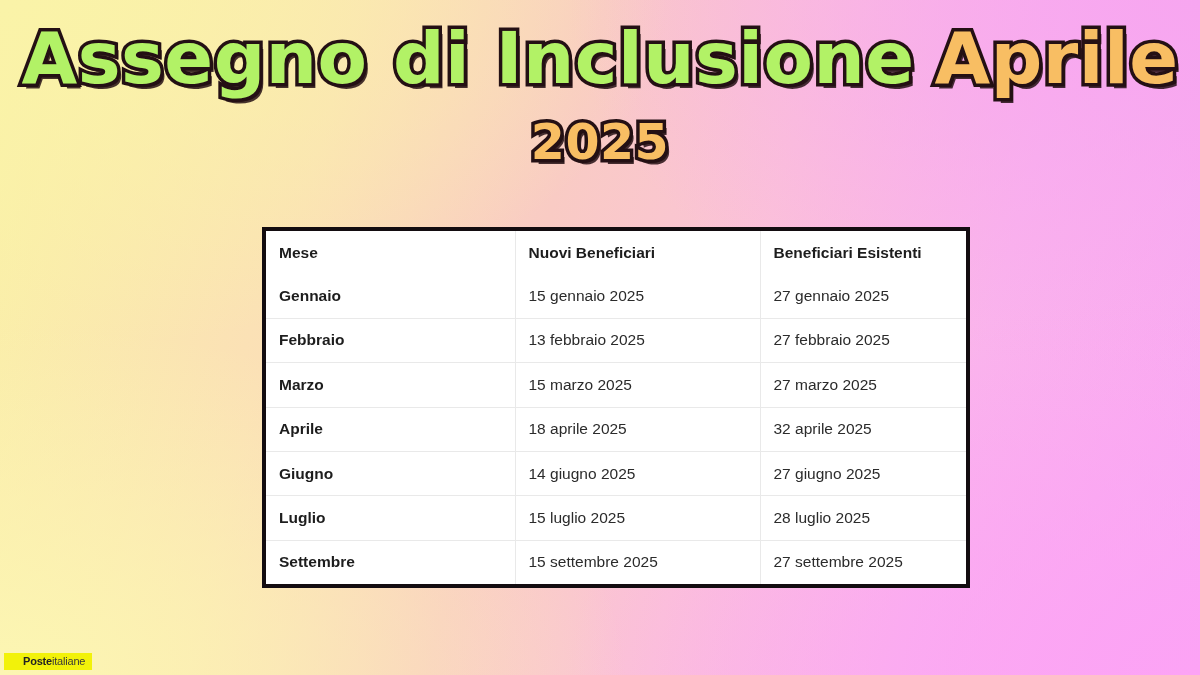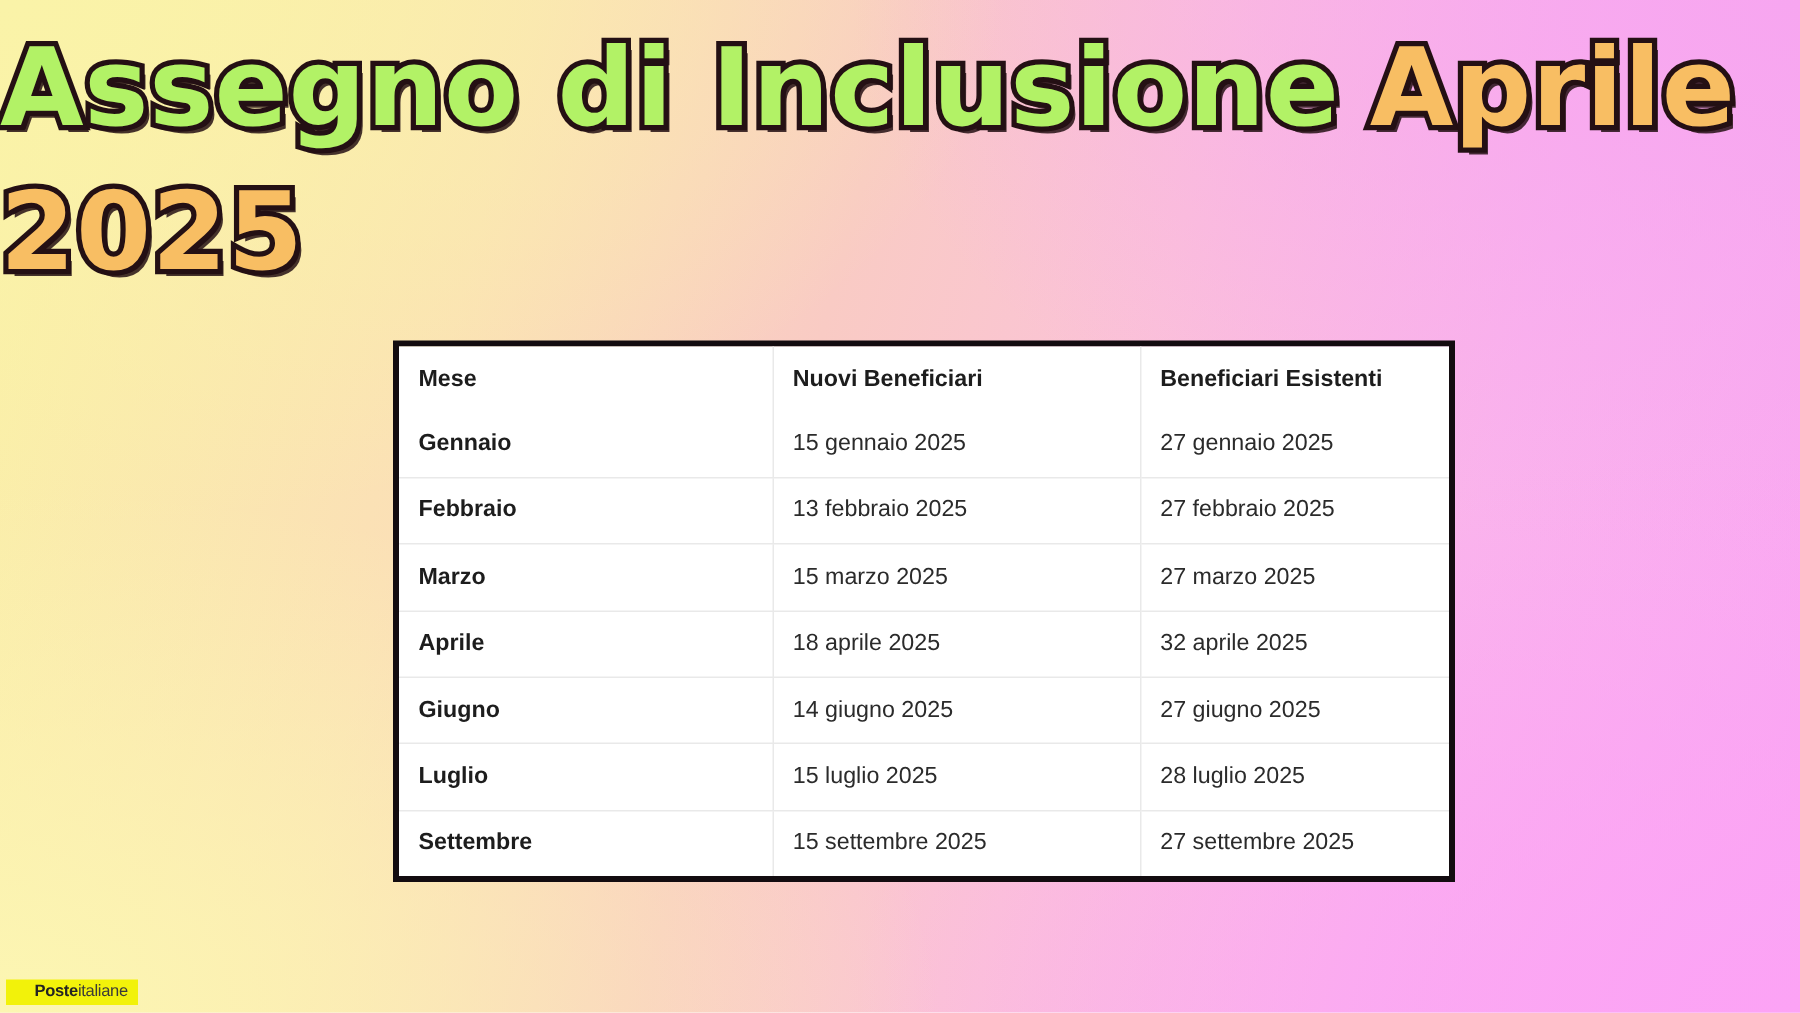--- a/index.html
+++ b/index.html
@@ -25,35 +25,36 @@
       radial-gradient(ellipse 85% 90% at 100% 0%, rgba(247,166,240,1) 0%, rgba(247,166,240,0) 62%),
       linear-gradient(105deg, #FAF2A6 0%, #FBE0B6 26%, #F9CBC4 44%, #FBC2D8 60%, #FAB4EC 78%, #F9A6F2 100%);
   }
 
   
   .title-block {
     position: absolute;
     top: 8px;
     left: 0;
     width: 1200px;
+    text-align: center;
   }
   .title-line {
     font-family: "DejaVu Sans", sans-serif;
     font-weight: bold;
     letter-spacing: 0.5px;
     line-height: 1.0;
     margin: 0;
     white-space: nowrap;
   }
   .title-line-1 {
     font-size: 72px;
     padding-top: 14px;
   }
   .title-line-2 {
-    font-size: 72px;
+    font-size: 49px;
     padding-top: 24px;
   }
   .tw {
     display: inline-block;
     -webkit-text-stroke: 7px #241014;
     paint-order: stroke fill;
     text-shadow:
        3px 3px 0 #241014,
        4px 5px 0 rgba(36,16,20,0.85);
   }

